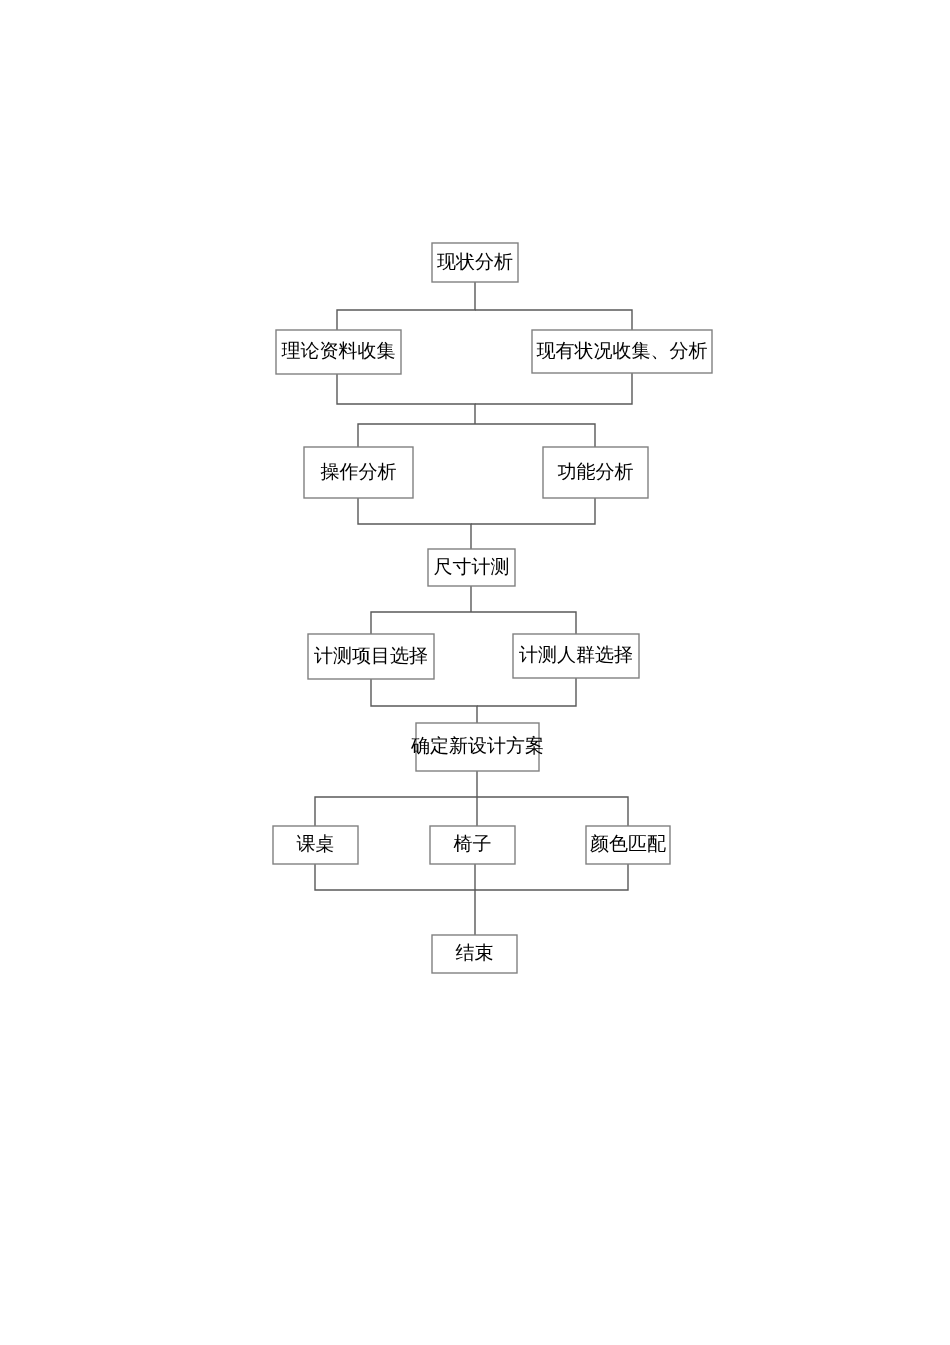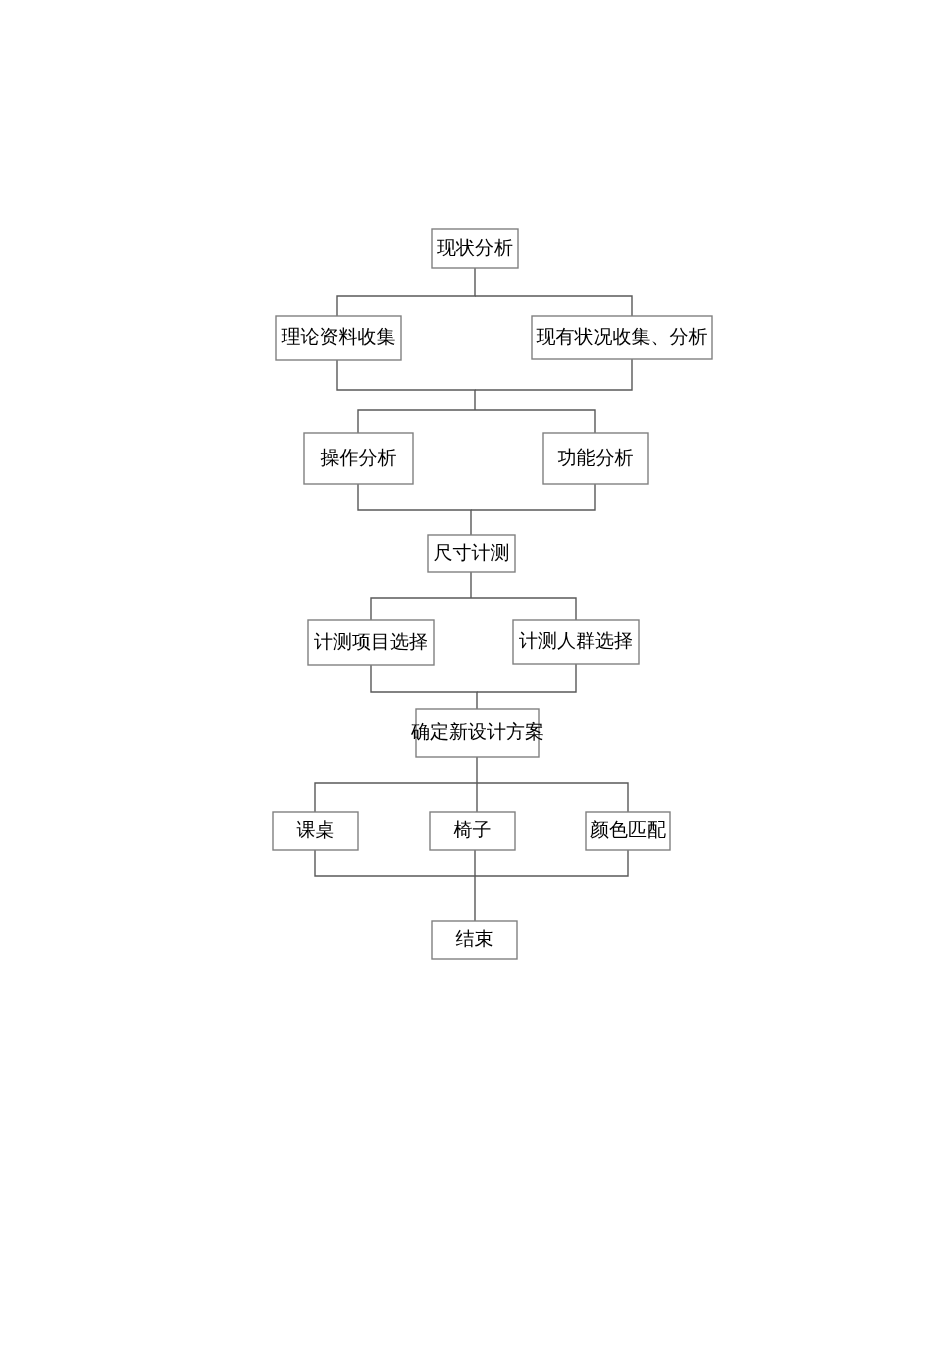--- a/index.html
+++ b/index.html
@@ -11,20 +11,21 @@
     width: 950px;
     height: 1345px;
     font-family: "Liberation Serif", "DejaVu Serif", serif;
     color: #000000;
     overflow: hidden;
   }
   #flow-root {
     position: relative;
     width: 950px;
     height: 1192px;
+    margin-top: 14px;
   }
   svg#flow-svg {
     position: absolute;
     left: 0;
     top: 0;
     width: 950px;
     height: 1345px;
     display: block;
   }
   .node-rect {

